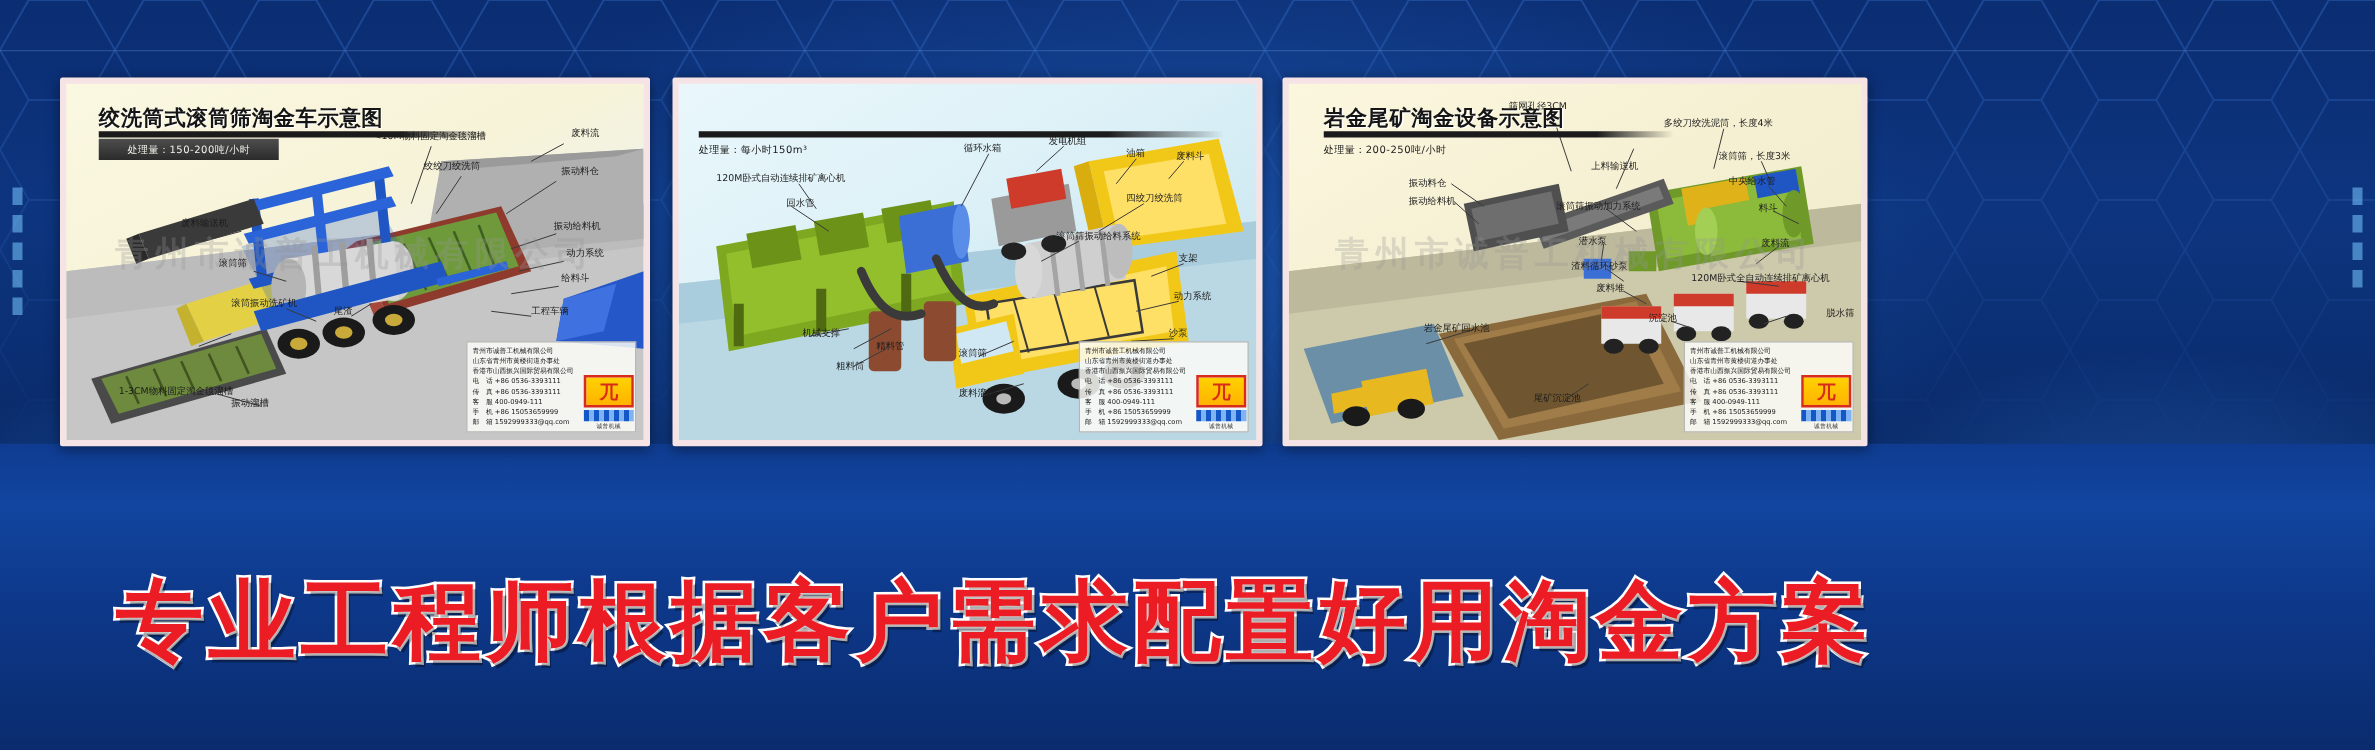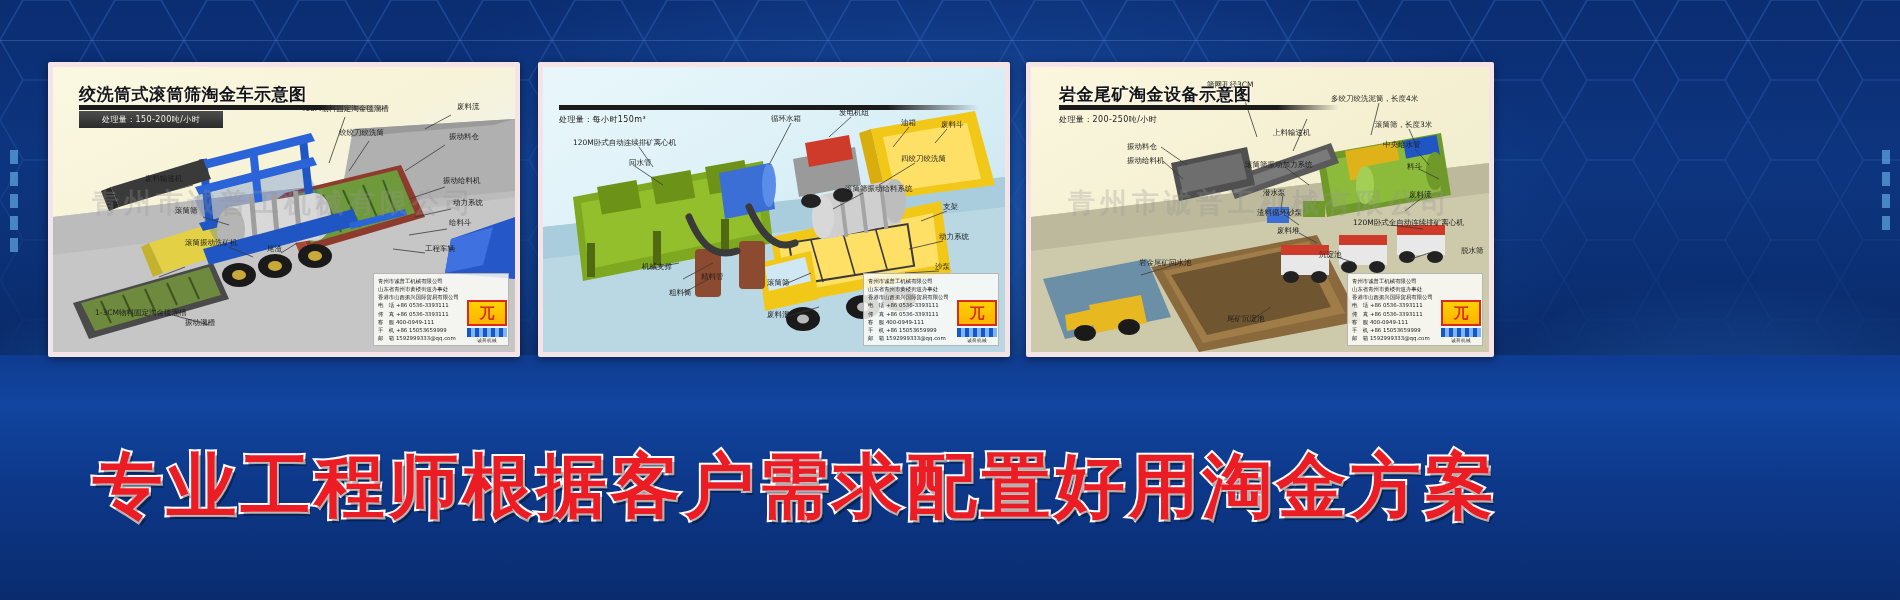--- a/index.html
+++ b/index.html
@@ -126,21 +126,21 @@
     color:#d92b1c; font-weight:bold; font-size:15px; font-family:"DejaVu Serif",serif; }
   .logo-bot { width:40px; height:9px; margin-top:2px; background:repeating-linear-gradient(90deg,#1457c8 0 4px,#7fb3f2 4px 8px); }
   .logo-txt { font-size:4.6px; color:#333; text-align:center; letter-spacing:.3px; margin-top:1px; }
 
   
   .art { position:absolute; }
 
   
   #headline {
     position:absolute; left:0; top:440px; width:1591px; height:115px;
-    display:flex; justify-content:center;
+    display:flex; align-items:center; justify-content:center;
     z-index:6;
   }
   #headline-text {
     font-family:"DejaVu Sans","Liberation Sans",sans-serif;
     font-weight:bold;
     font-size:70px;
     letter-spacing:4px;
     color:#ec1c24;
     white-space:nowrap;
     -webkit-text-stroke:4px #ffffff;

